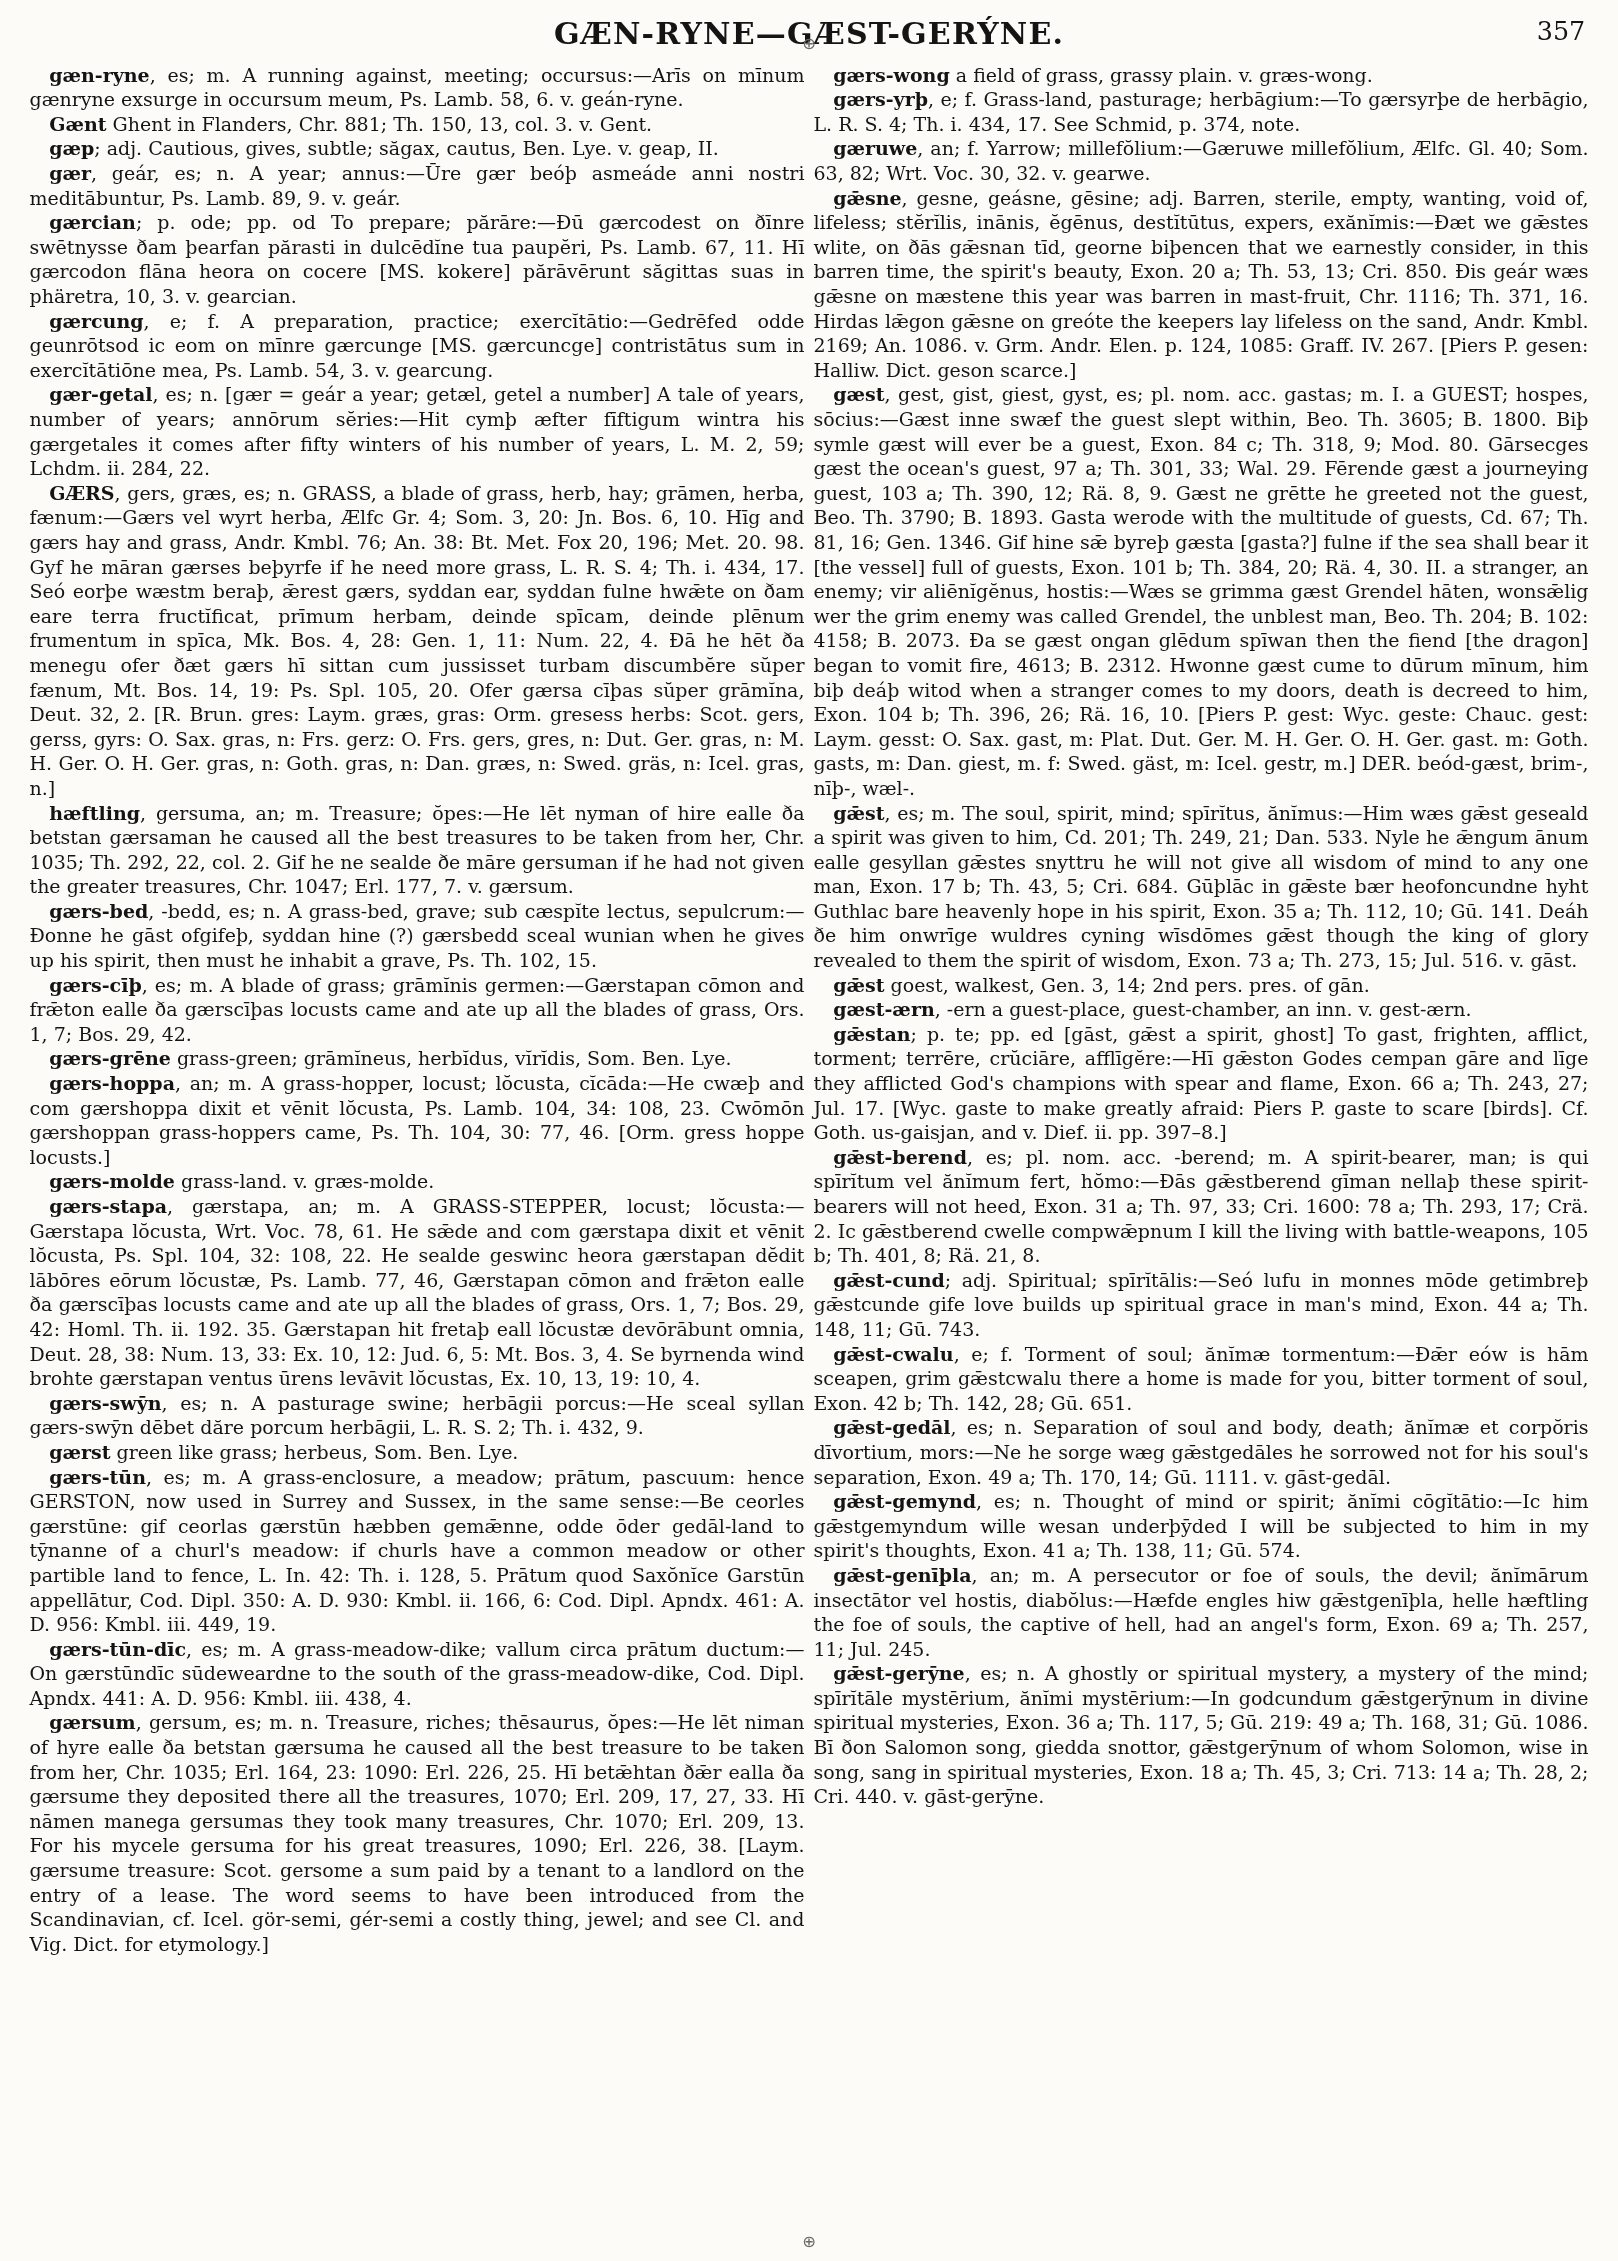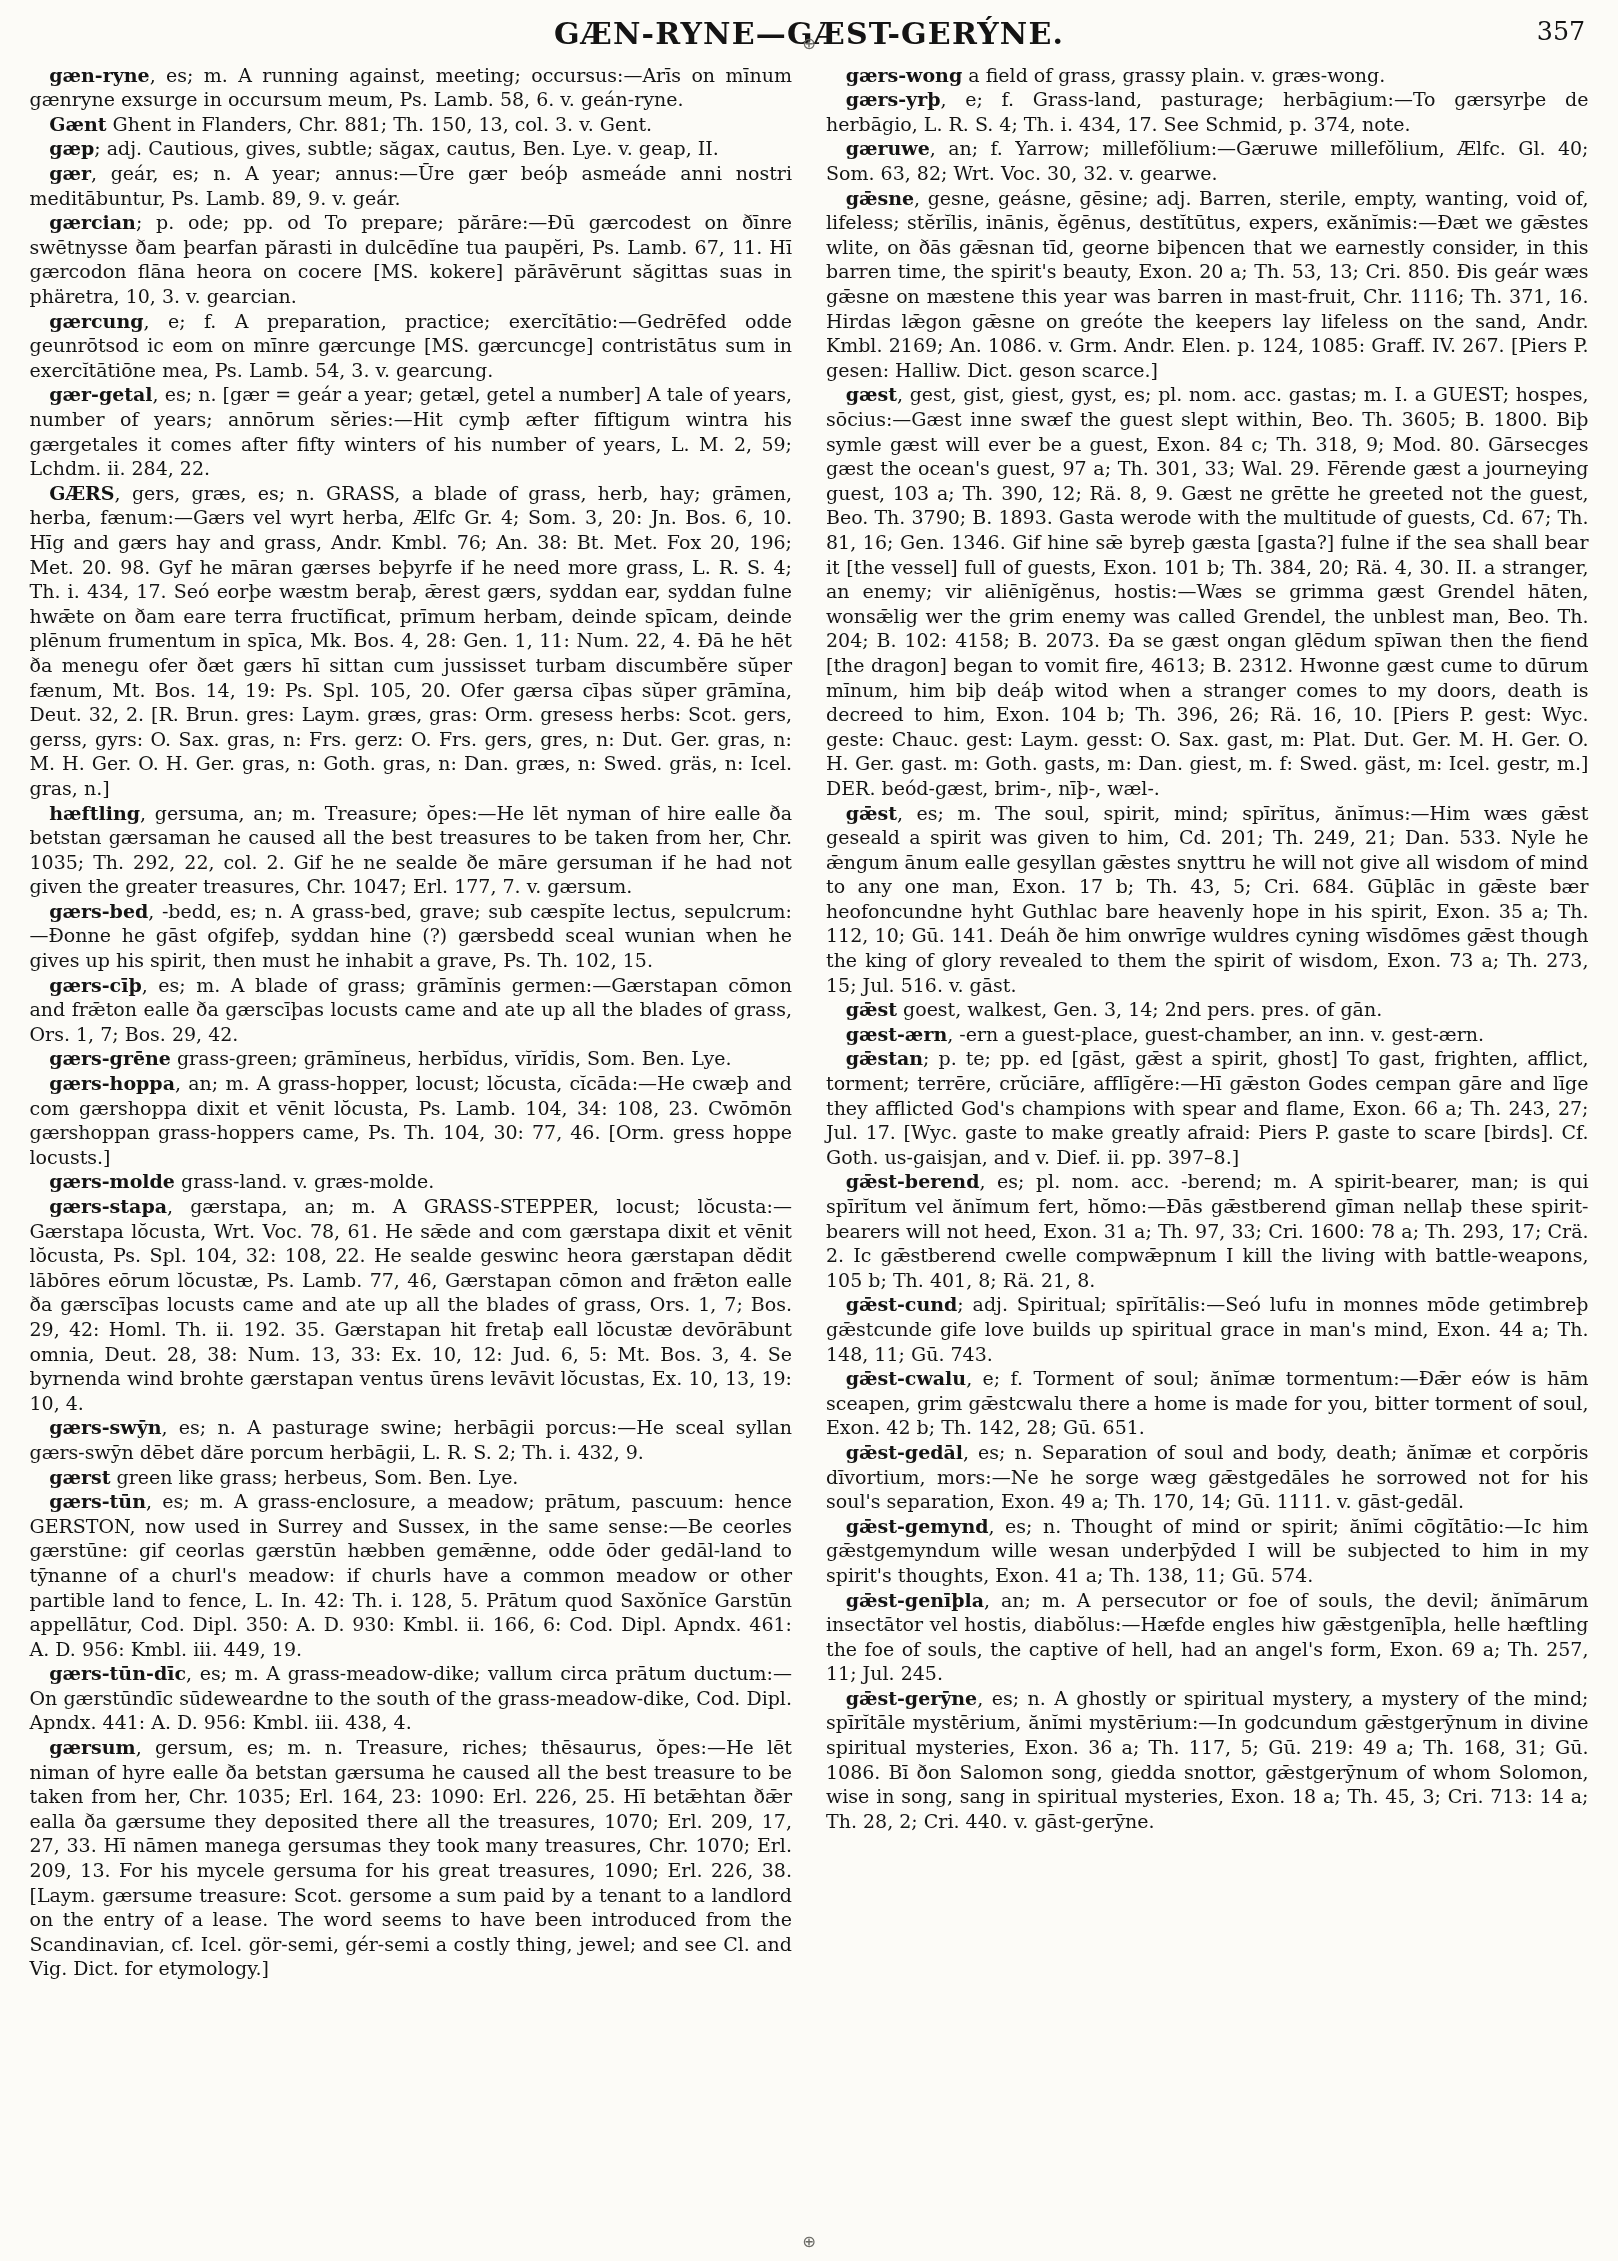--- a/index.html
+++ b/index.html
@@ -29,21 +29,21 @@
   }
   .page-number {
     position: absolute;
     right: 3.3px;
     top: 4.9px;
     font-size: 25.4px;
     font-weight: normal;
   }
   .columns {
     display: flex;
-    gap: 34px;
+    gap: 9px;
     margin-top: 8.2px;
   }
   .column {
     flex: 1 1 0;
     min-width: 0;
     text-align: justify;
     font-size: 19px;
     line-height: 24.6px;
     hyphens: none;
   }

